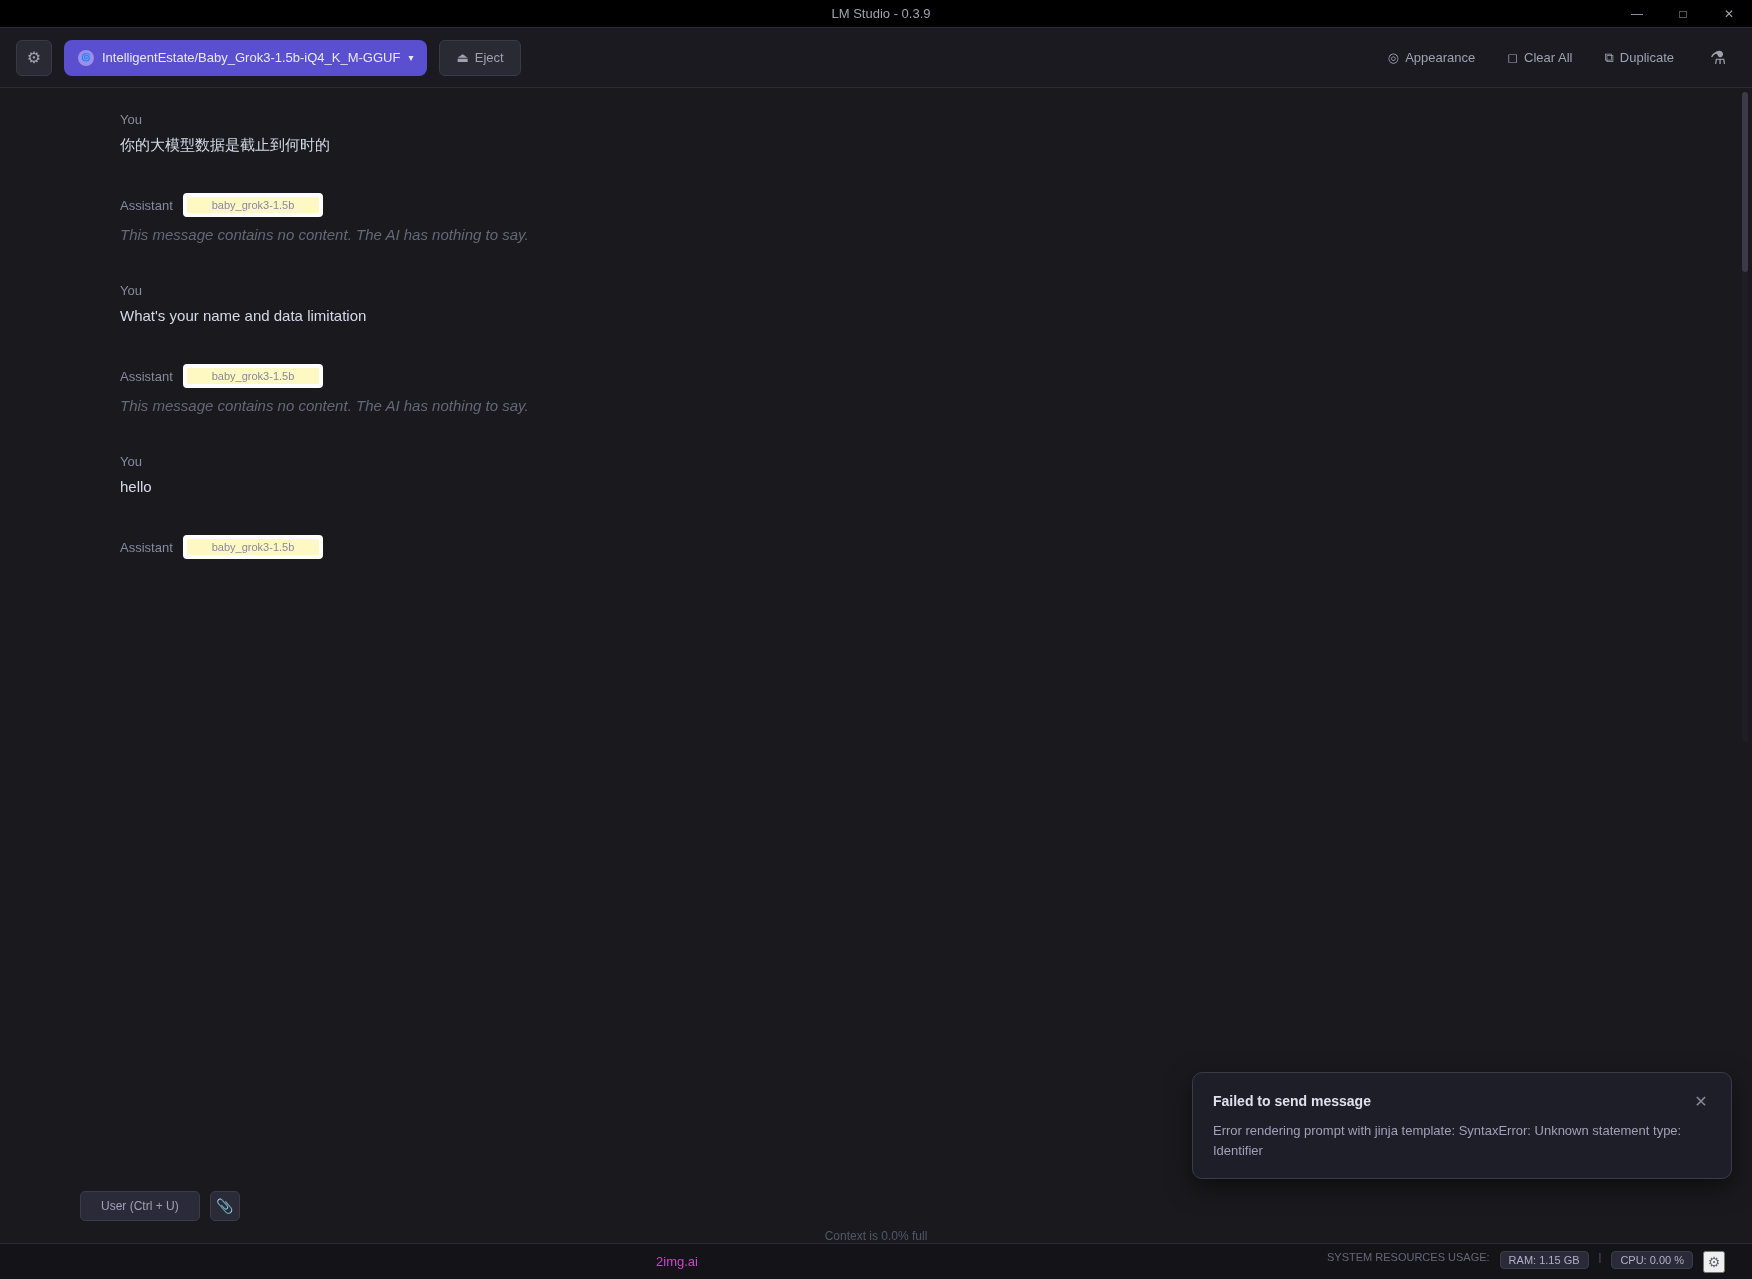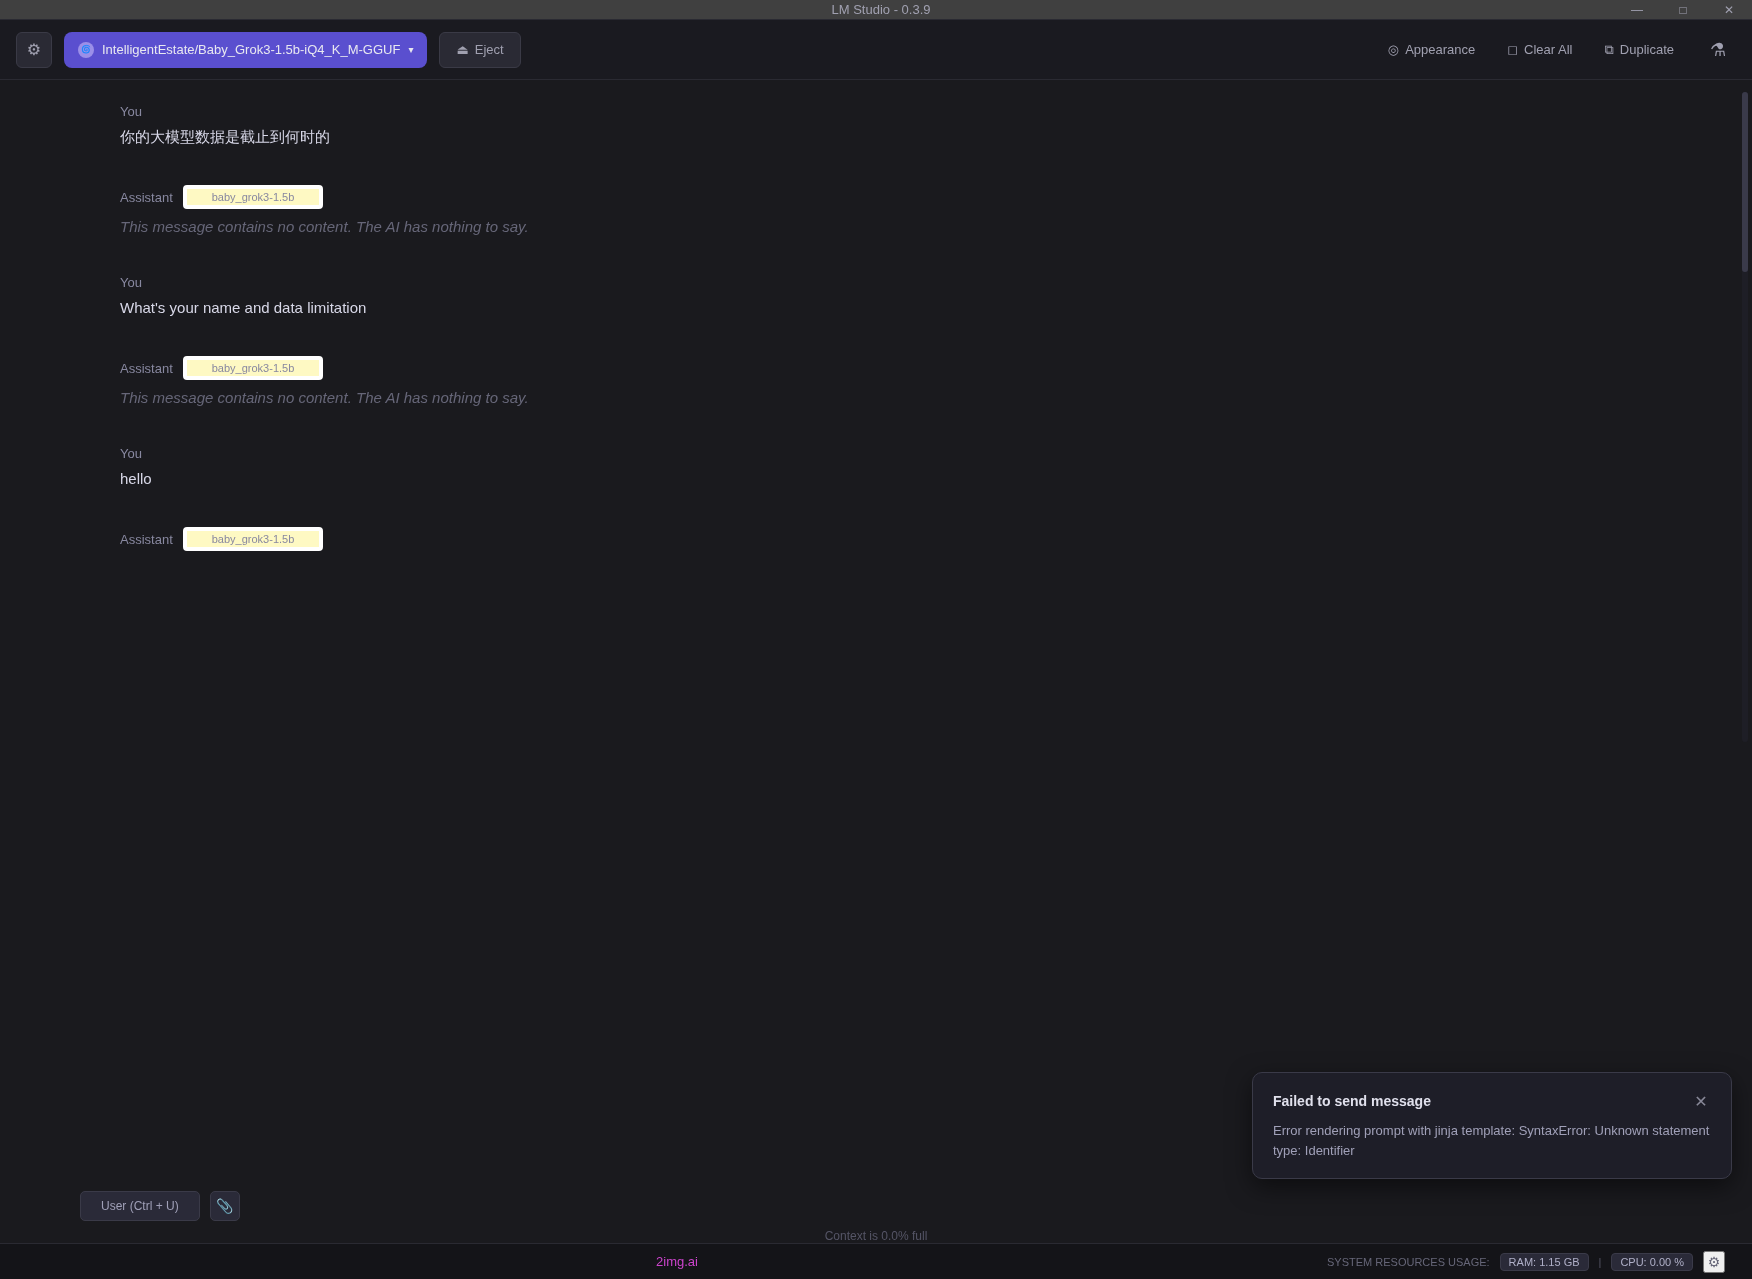--- a/index.html
+++ b/index.html
@@ -8,22 +8,22 @@
       height: 1279px;
       background: #1a1a1e;
       font-family: -apple-system, BlinkMacSystemFont, 'Segoe UI', sans-serif;
       color: #d0d0d8;
       overflow: hidden;
       position: relative;
     }
 
     
     .titlebar {
-      height: 20px;
-      background: #404040;
+      height: 28px;
+      background: #000000;
       display: flex;
       align-items: center;
       justify-content: center;
       position: relative;
       border-bottom: 1px solid #2a2a32;
       padding-left: 10px;
     }
     .titlebar-title {
       font-size: 13px;
       color: #a0a0b0;
@@ -265,21 +265,21 @@
       justify-content: space-between;
       padding: 0 27px;
     }
     .watermark {
       font-size: 13px;
       color: #cc44cc;
       font-weight: 500;
     }
     .system-resources {
       display: flex;
-      align-items: center;
+      align-items: flex-start;
       gap: 10px;
       font-size: 11px;
       color: #666678;
     }
     .resource-badge {
       background: #2a2a38;
       border: 1px solid #3a3a48;
       border-radius: 4px;
       padding: 2px 8px;
       font-size: 11px;
@@ -294,21 +294,21 @@
       cursor: pointer;
       color: #666678;
       font-size: 14px;
     }
 
     
     .error-toast {
       position: absolute;
       bottom: 100px;
       right: 20px;
-      width: 480px;
+      width: 540px;
       background: #1e1e28;
       border: 1px solid #3a3a48;
       border-radius: 10px;
       padding: 18px 20px;
       box-shadow: 0 8px 24px rgba(0,0,0,0.5);
     }
     .error-toast-header {
       display: flex;
       align-items: center;
       justify-content: space-between;

